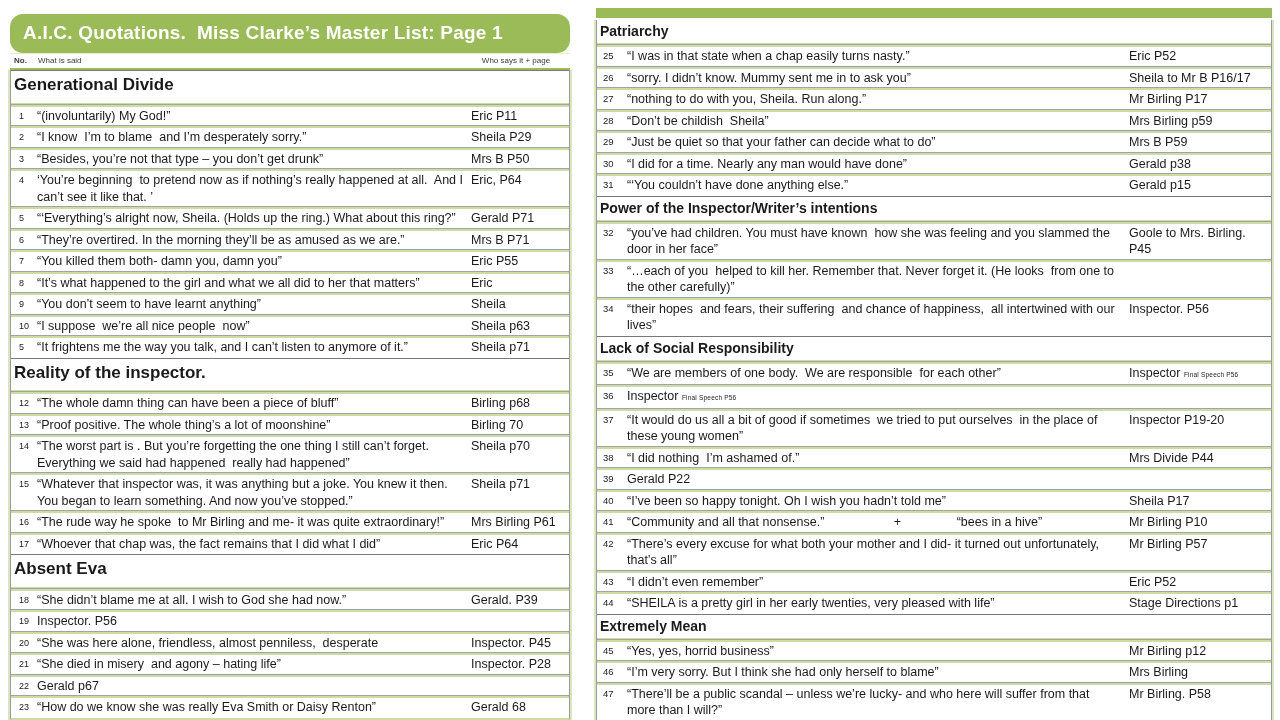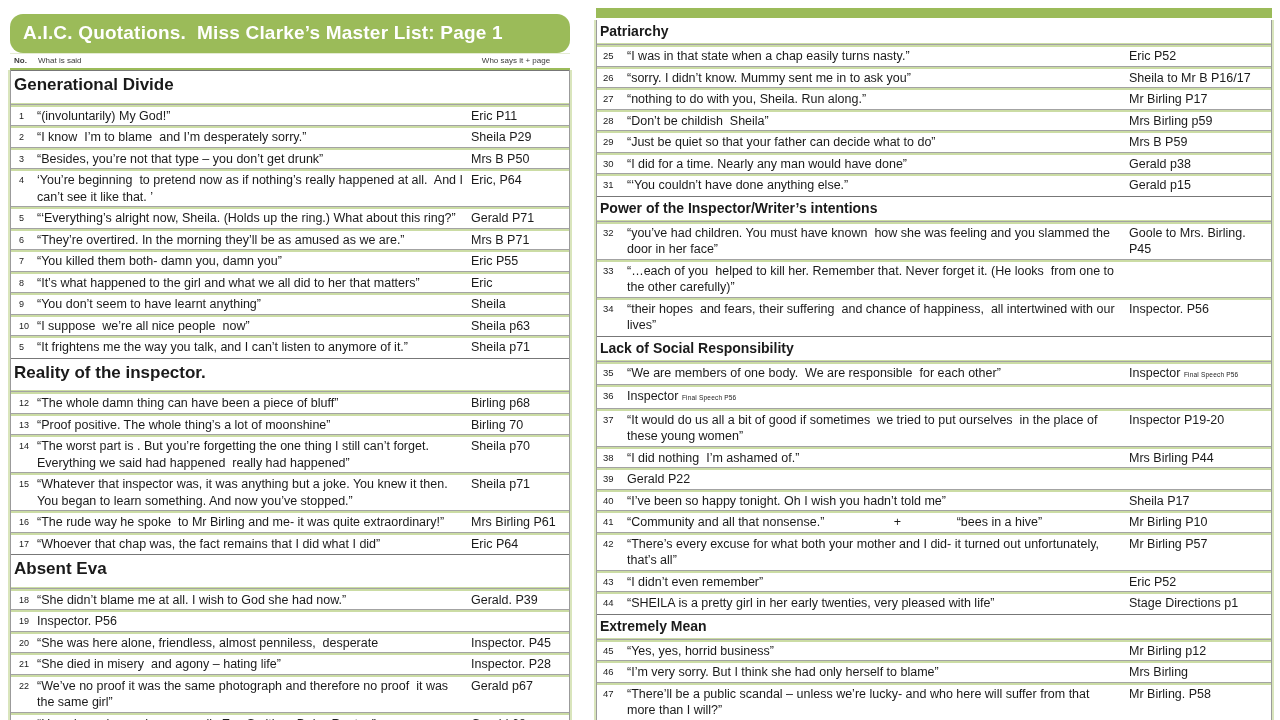--- a/index.html
+++ b/index.html
@@ -184,21 +184,20 @@
           <span class="what">“She was here alone, friendless, almost penniless,  desperate</span>
           <span class="who"><span>Inspector. P45</span></span>
         </div>
         <div class="q-row">
           <span class="no">21</span>
           <span class="what">“She died in misery  and agony – hating life”</span>
           <span class="who"><span>Inspector. P28</span></span>
         </div>
         <div class="q-row">
           <span class="no">22</span>
-          <span class="what">“We’ve no proof it was the same photograph and therefore no proof  it was the same girl”</span>
           <span class="who"><span>Gerald p67</span></span>
         </div>
         <div class="q-row">
           <span class="no">23</span>
           <span class="what">“How do we know she was really Eva Smith or Daisy Renton”</span>
           <span class="who"><span>Gerald 68</span></span>
         </div>
       </div>
   </div>
 
@@ -267,21 +266,21 @@
           <span class="who"><span>Inspector </span><span class="ws">Final Speech P56</span></span>
         </div>
         <div class="q-row">
           <span class="no">37</span>
           <span class="what">“It would do us all a bit of good if sometimes  we tried to put ourselves  in the place of these young women”</span>
           <span class="who"><span>Inspector P19-20</span></span>
         </div>
         <div class="q-row">
           <span class="no">38</span>
           <span class="what">“I did nothing  I’m ashamed of.”</span>
-          <span class="who"><span>Mrs Birling P44</span></span>
+          <span class="who"><span>Mrs Divide P44</span></span>
         </div>
         <div class="q-row">
           <span class="no">39</span>
           <span class="who"><span>Gerald P22</span></span>
         </div>
         <div class="q-row">
           <span class="no">40</span>
           <span class="what">“I’ve been so happy tonight. Oh I wish you hadn’t told me”</span>
           <span class="who"><span>Sheila P17</span></span>
         </div>

